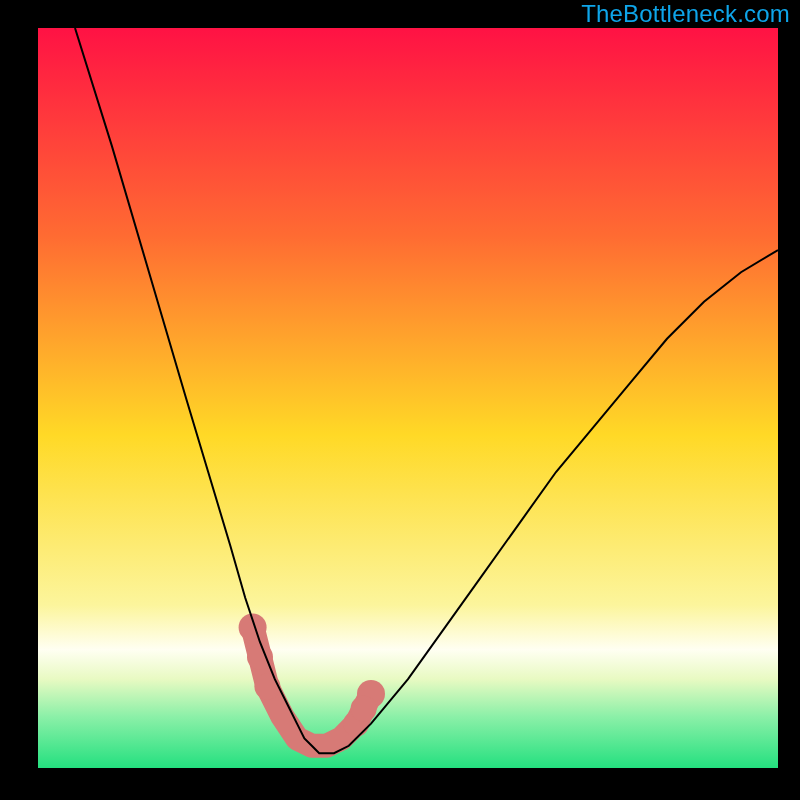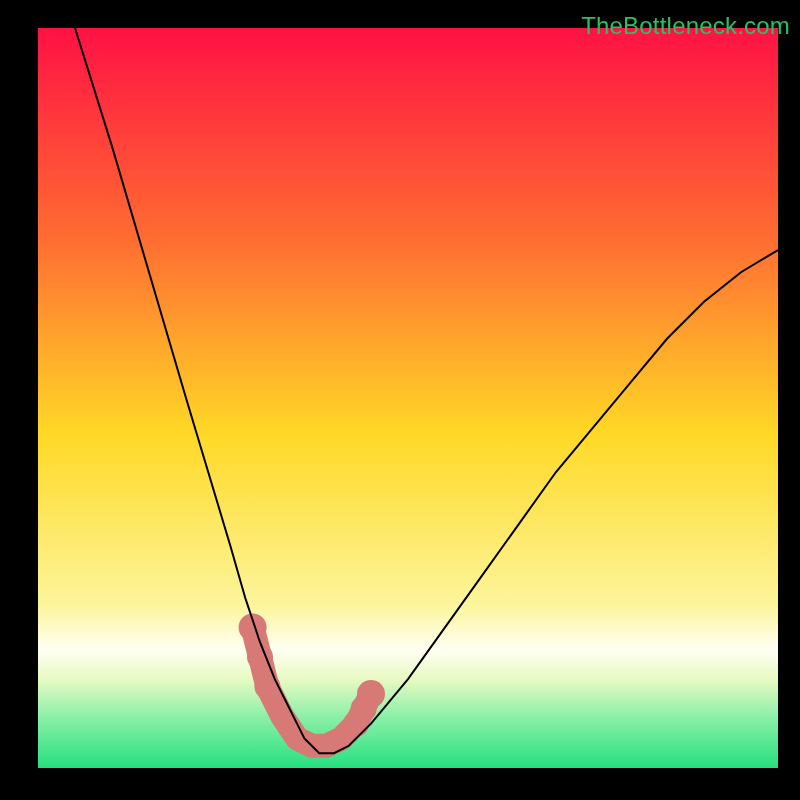--- a/index.html
+++ b/index.html
@@ -14,26 +14,25 @@
   .outer {
     width: 800px;
     height: 800px;
     background: #000;
     position: relative;
   }
   .watermark {
     position: absolute;
     top: 0;
     right: 10px;
-    color: #22c55e;
+    color: #0ea5e9;
     font-size: 24px;
     letter-spacing: 0.2px;
     z-index: 10;
     user-select: none;
-    margin-top: 12px;
   }
   .plot {
     position: absolute;
     left: 38px;
     top: 28px;
     width: 740px;
     height: 740px;
     overflow: hidden;
     background: #000;
   }

